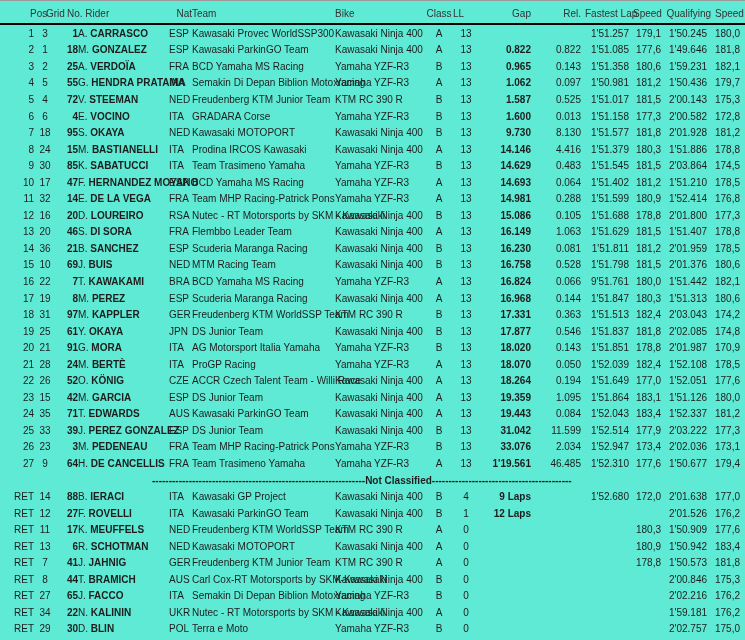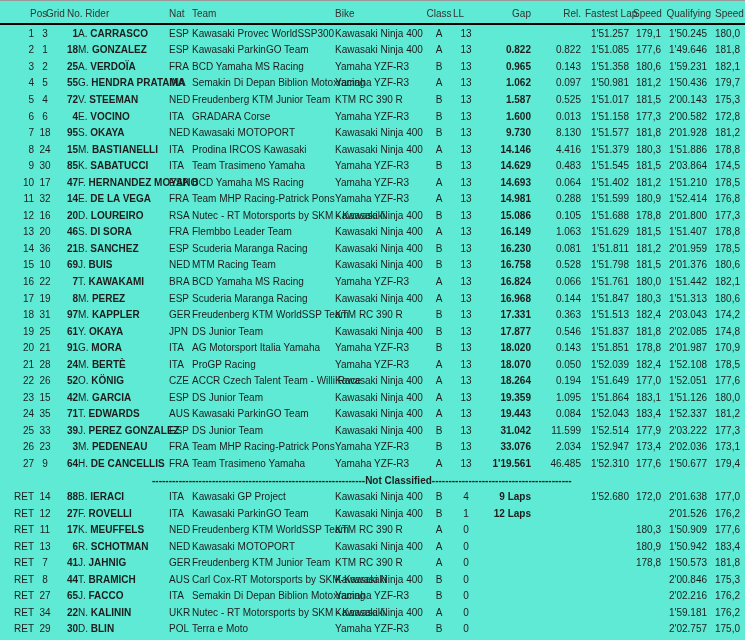--- a/index.html
+++ b/index.html
@@ -35,21 +35,21 @@
   .c-gap{text-align:right;font-weight:bold;padding-right:4px;}
   .c-rel{text-align:right;padding-right:4px;}
   .c-flap{text-align:right;padding-right:4px;}
   .c-fspeed{text-align:right;padding-right:4px;}
   .c-qual{text-align:center;padding-right:4px;}
   .c-qspeed{text-align:right;padding-right:5px;}
   
   th.h-pos{text-align:left;padding-left:30px;}
   th.h-grid{text-align:left;padding-left:12px;}
   th.h-norider{text-align:left;padding-left:11px;}
-  th.h-nat{text-align:left;padding-left:5px;}
+  th.h-nat{text-align:right;padding-left:5px;}
   th.h-team{text-align:left;}
   th.h-bike{text-align:left;}
   th.h-class{text-align:center;}
   th.h-ll{text-align:left;}
   th.h-gap,th.h-rel,th.h-flap,th.h-fspeed,th.h-qual,th.h-qspeed{text-align:right;padding-right:4px;}
   
   tr.divider td{
     text-align:left;padding-left:152px;font-weight:bold;letter-spacing:0;
   }
 </style>
@@ -354,21 +354,21 @@
           <td class="c-grid">22</td>
           <td class="c-no">7</td>
           <td class="c-rider"><span>T.</span> <span class="surname">KAWAKAMI</span></td>
           <td class="c-nat">BRA</td>
           <td class="c-team">BCD Yamaha MS Racing</td>
           <td class="c-bike">Yamaha YZF-R3</td>
           <td class="c-class">A</td>
           <td class="c-ll">13</td>
           <td class="c-gap">16.824</td>
           <td class="c-rel">0.066</td>
-          <td class="c-flap">1'51.761</td>
+          <td class="c-flap">9'51.761</td>
           <td class="c-fspeed">180,0</td>
           <td class="c-qual">1'51.442</td>
           <td class="c-qspeed">182,1</td>
         </tr>
         <tr>
           <td class="c-pos">17</td>
           <td class="c-grid">19</td>
           <td class="c-no">8</td>
           <td class="c-rider"><span>M.</span> <span class="surname">PEREZ</span></td>
           <td class="c-nat">ESP</td>

